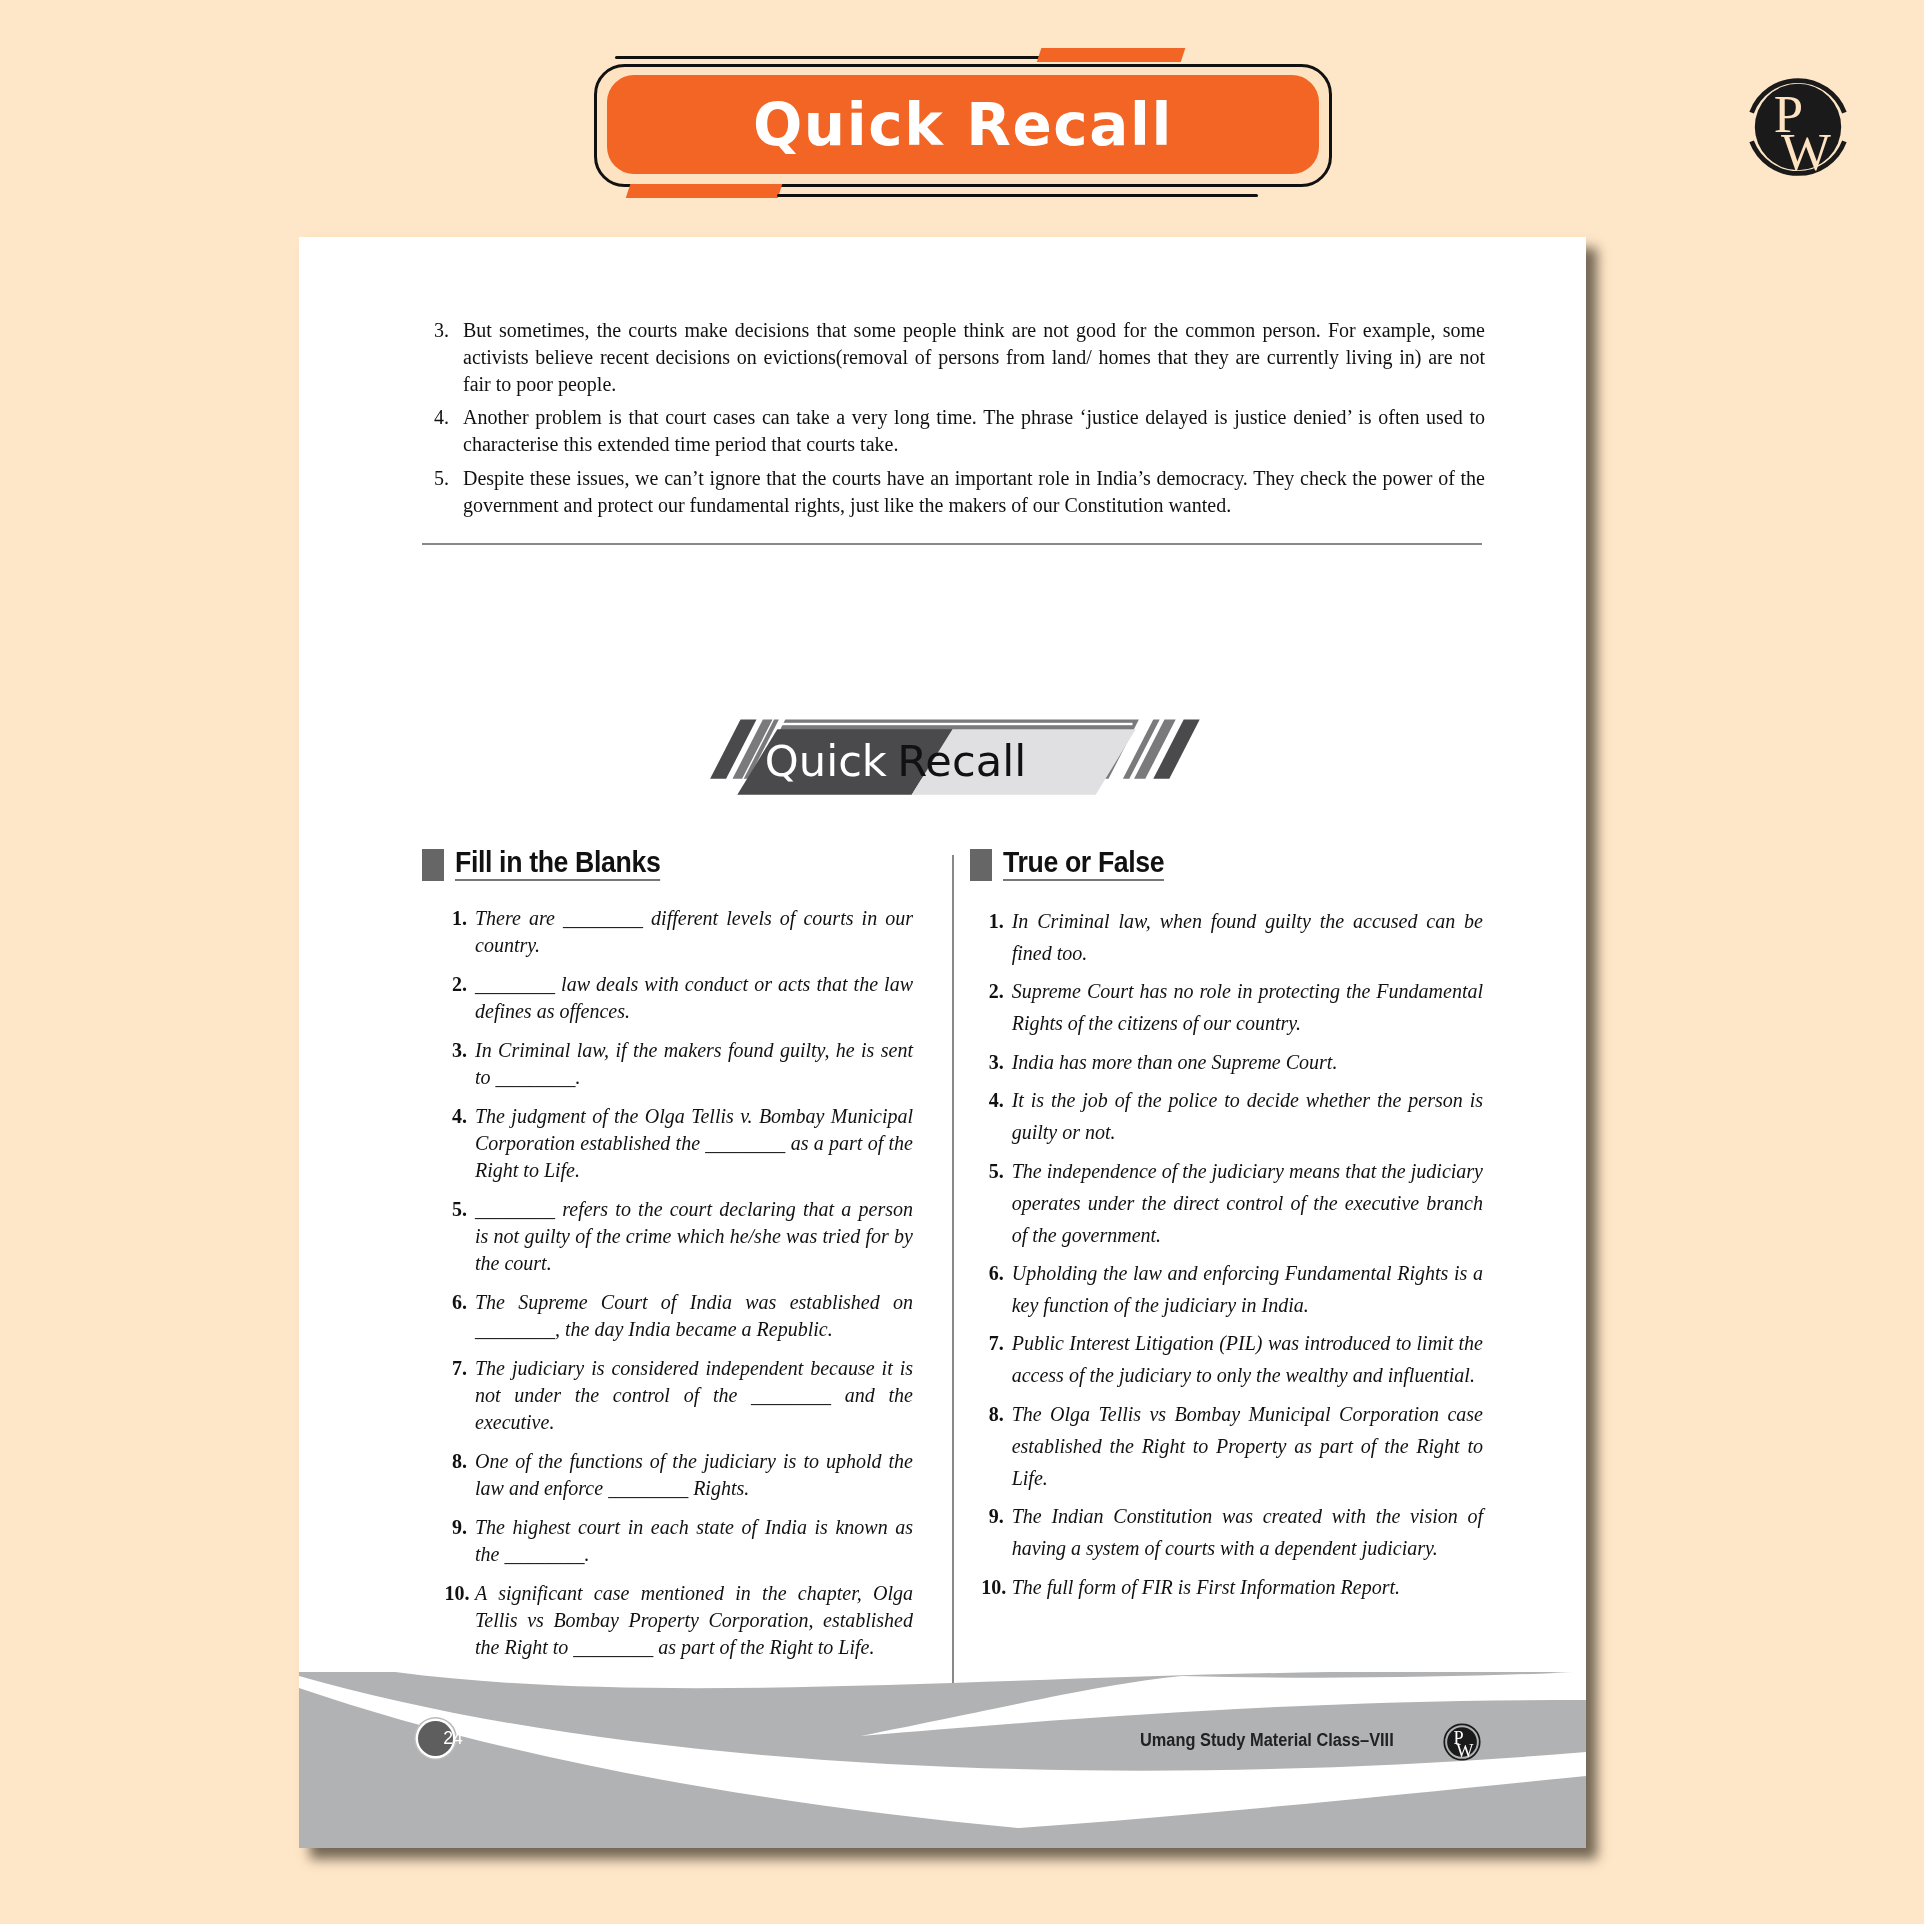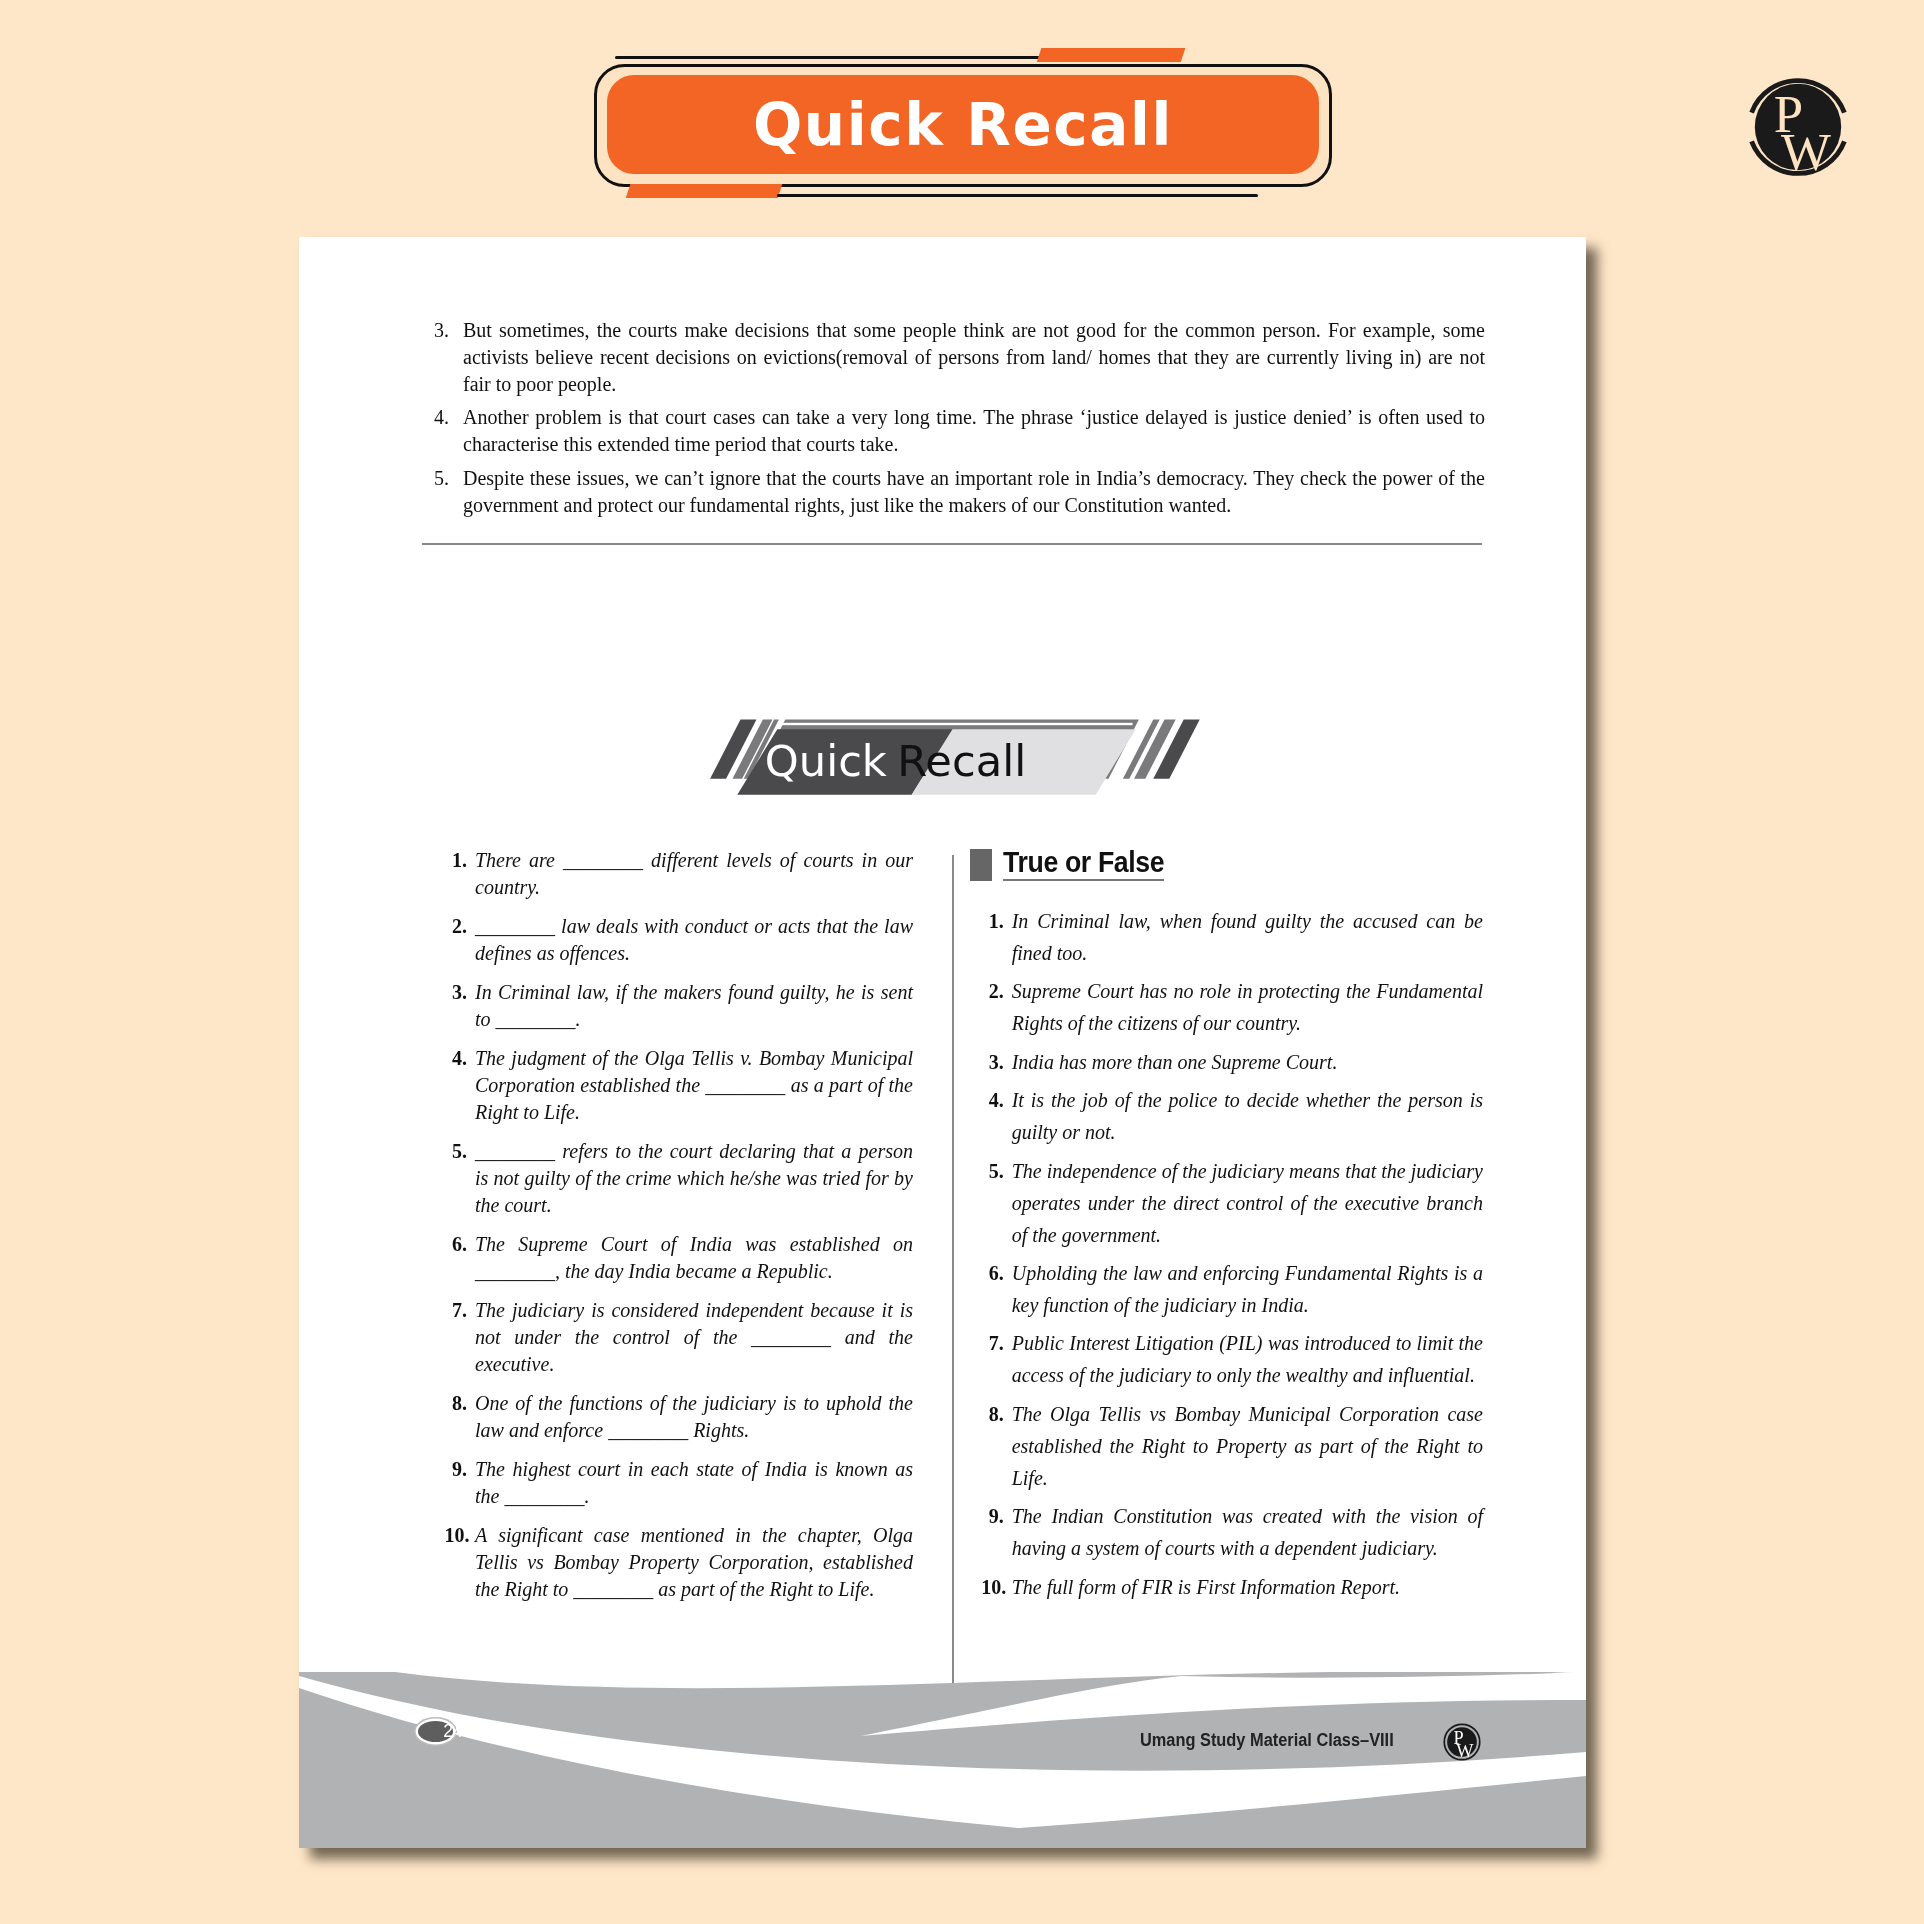--- a/index.html
+++ b/index.html
@@ -70,21 +70,21 @@
   .col-right .q-list { padding-left: 11.2px; line-height: 32px; }
   .col-right .q-item { margin-bottom: 6.4px; }
   .q-item { display: flex; text-align: justify; }
   .q-num { font-weight: bold; width: 30.5px; flex-shrink: 0; text-align: right; padding-right: 8px; }
   .col-left .q-num { width: 30.5px; }
   .q-text { flex: 1; font-style: italic; }
 
   
   .footer-wave { position: absolute; left: 0; bottom: 0; width: 1287px; height: 176px; }
   .page-num {
-    position: absolute; left: 119px; top: 1484px; width: 35px; height: 21px;
+    position: absolute; left: 119px; top: 1484px; width: 35px; height: 35px;
     border-radius: 50%; background: #5e5e5e; color: #fff;
     font-family: "Liberation Sans", sans-serif; font-size: 17.6px;
     display: flex; align-items: center; justify-content: center;
     box-shadow: 0 0 0 2.4px #fff, 0 0 0 4px #bbb;
     padding-left: 35px;
   }
   .footer-text {
     position: absolute; left: 841px; top: 1493px;
     font-family: "Liberation Sans", sans-serif; font-weight: bold; font-size: 17.6px; color: #222;
     transform: scaleX(0.93); transform-origin: left center;
@@ -141,20 +141,24 @@
     <polygon points="56,96 106,14 325,14 274,96" fill="#4a4a4c"></polygon>
     <polygon points="274,96 325,14 554,14 504,96" fill="#e0e0e2"></polygon>
     <polygon points="538,76 576,2 584,2 546,76" fill="#7a7a7c"></polygon>
     <polygon points="552,76 590,2 604,2 566,76" fill="#7a7a7c"></polygon>
     <polygon points="576,76 614,2 634,2 596,76" fill="#4a4a4c"></polygon>
     <text x="243" y="72" text-anchor="end" font-family="DejaVu Sans, sans-serif" font-size="54" fill="#fff">Quick</text>
     <text x="256" y="72" font-family="DejaVu Sans, sans-serif" font-size="54" fill="#111">Recall</text>
   </svg>
 
   <div class="col col-left">
+    <div class="sec-head">
+      <div class="sec-square"></div>
+      <div class="sec-title">Fill in the Blanks</div>
+    </div>
     <div class="q-list">
       <div class="q-item">
           <span class="q-num">1.</span>
           <span class="q-text">There are ________ different levels of courts in our country.</span>
         </div>
       <div class="q-item">
           <span class="q-num">2.</span>
           <span class="q-text">________ law deals with conduct or acts that the law defines as offences.</span>
         </div>
       <div class="q-item">

